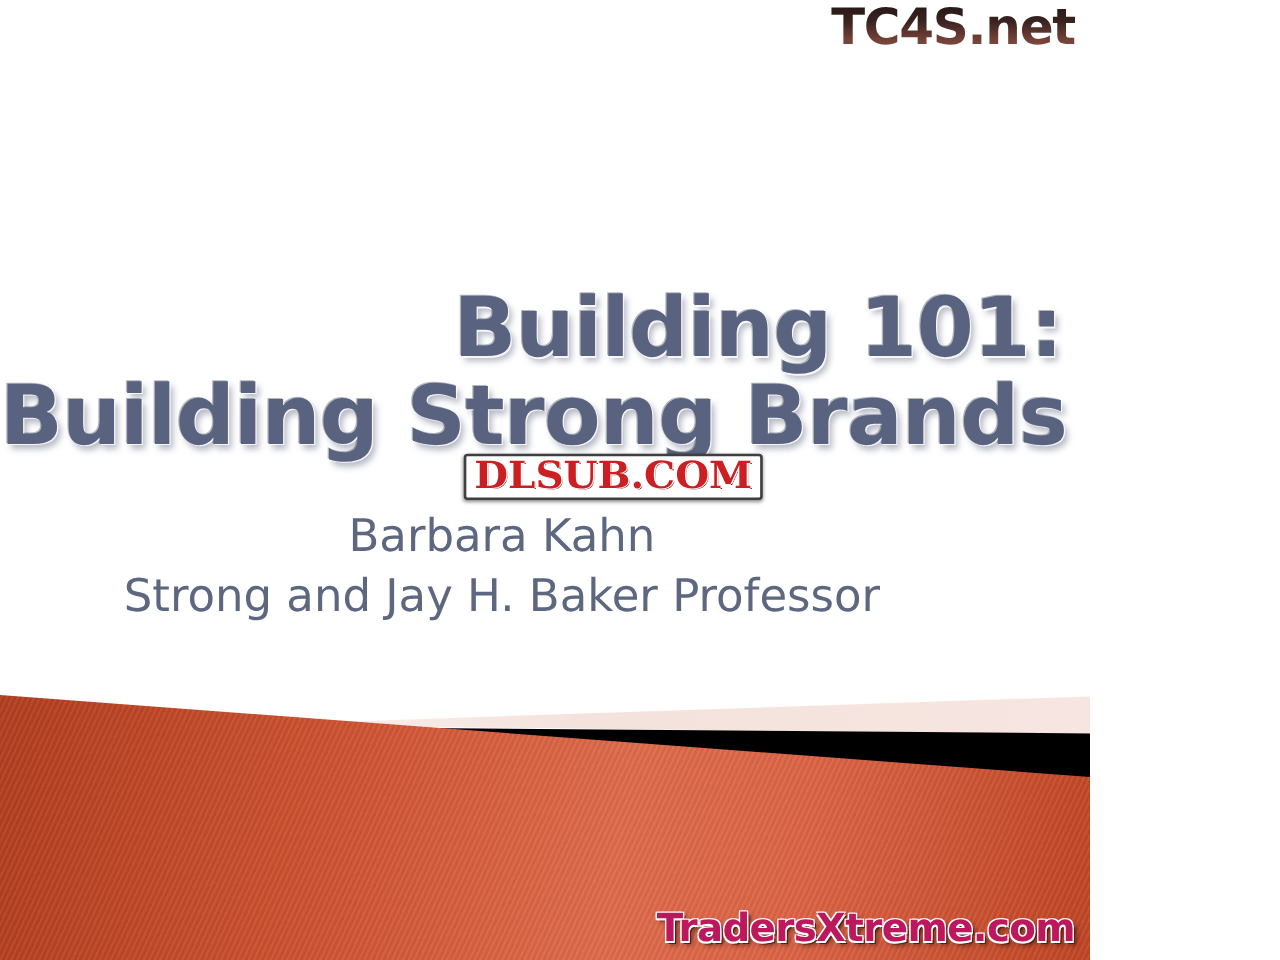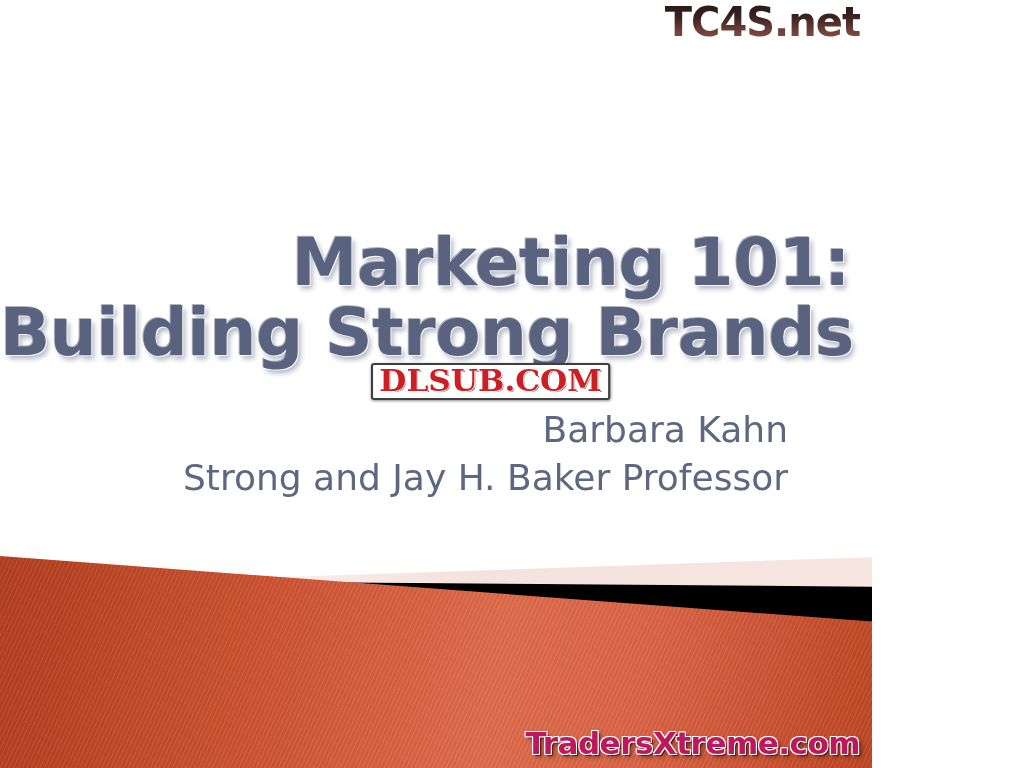--- a/index.html
+++ b/index.html
@@ -61,21 +61,21 @@
        3px 4px 5px rgba(90,100,125,0.45);
     white-space: nowrap;
   }
 
   
   .subtitle-block {
     position: absolute;
     left: 15px;
     right: 84px;
     top: 406px;
-    text-align: right;
+    text-align: center;
   }
   .subtitle-line {
     font-family: "DejaVu Sans", sans-serif;
     font-weight: 400;
     font-size: 36px;
     line-height: 1.33;
     color: #5d6780;
     white-space: nowrap;
   }
 
@@ -175,21 +175,21 @@
   }
 </style>
 </head>
 <body>
 
 <div class="slide">
 
   <div class="tc4s-logo">TC4S.net</div>
 
   <div class="title-block">
-    <div class="title-line">Marketing 101:</div>
+    <div class="title-line">Building 101:</div>
     <div class="title-line">Building Strong Brands</div>
   </div>
 
   <div class="dlsub-mark">DLSUB.COM</div>
 
   <div class="subtitle-block">
     <div class="subtitle-line">Barbara Kahn</div>
     <div class="subtitle-line">Strong and Jay H. Baker Professor</div>
   </div>
 

